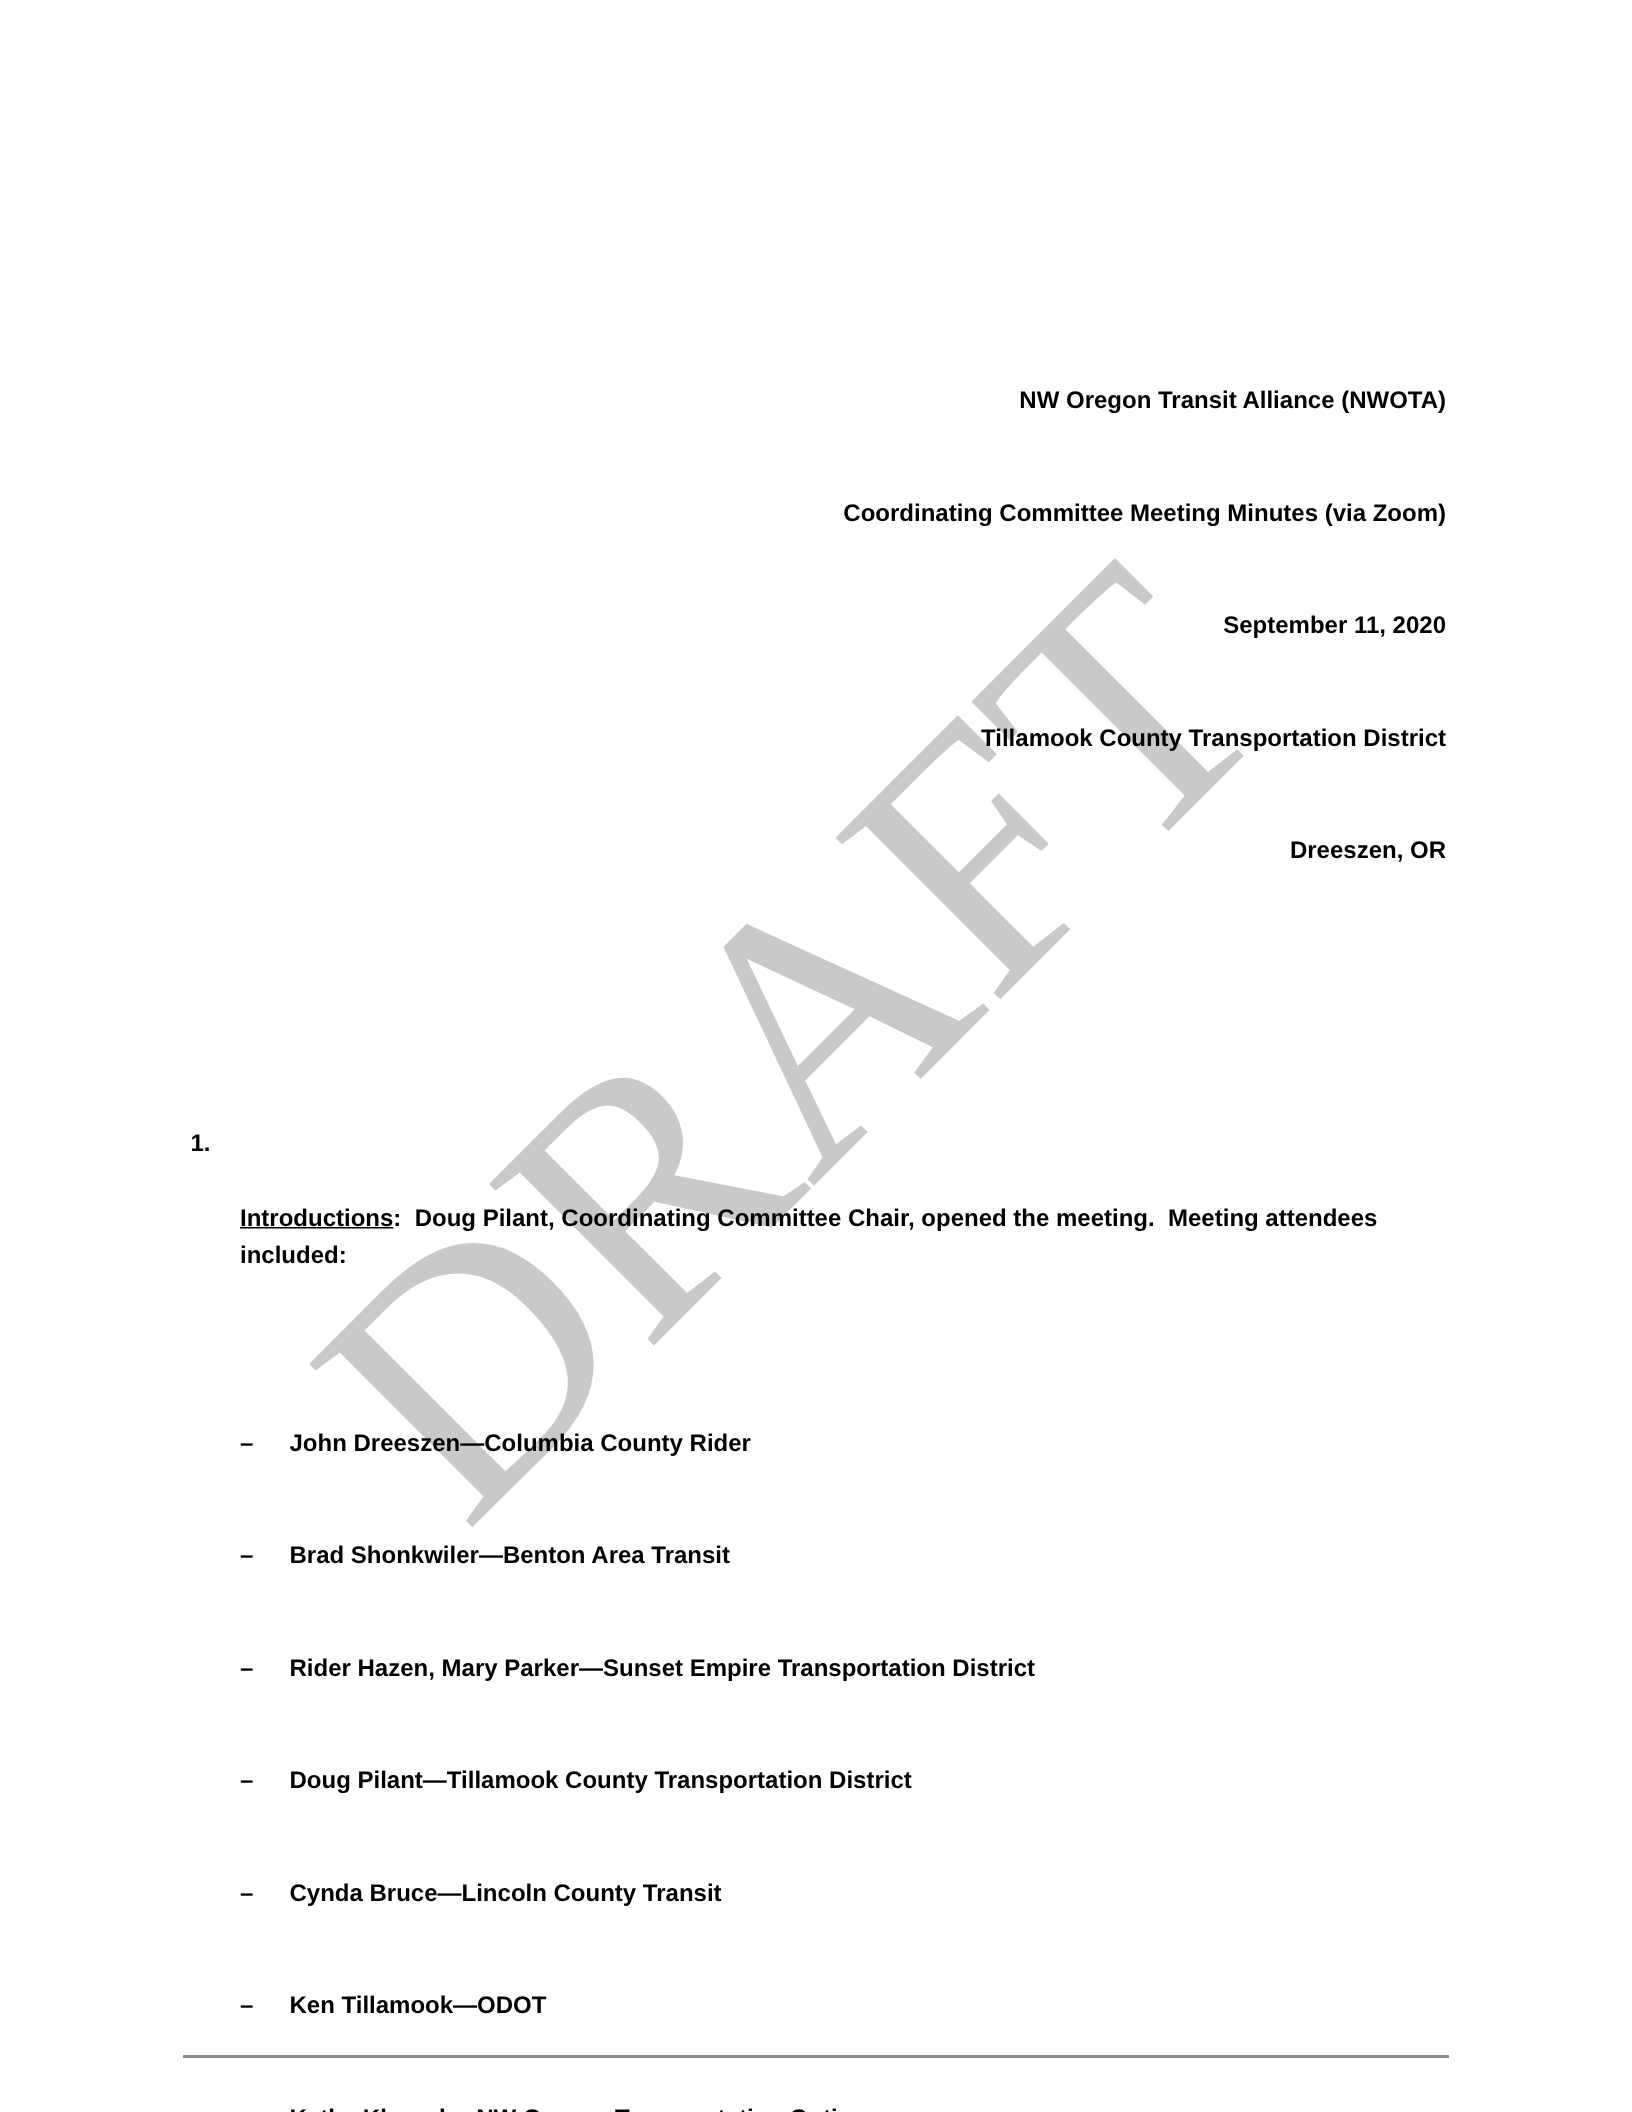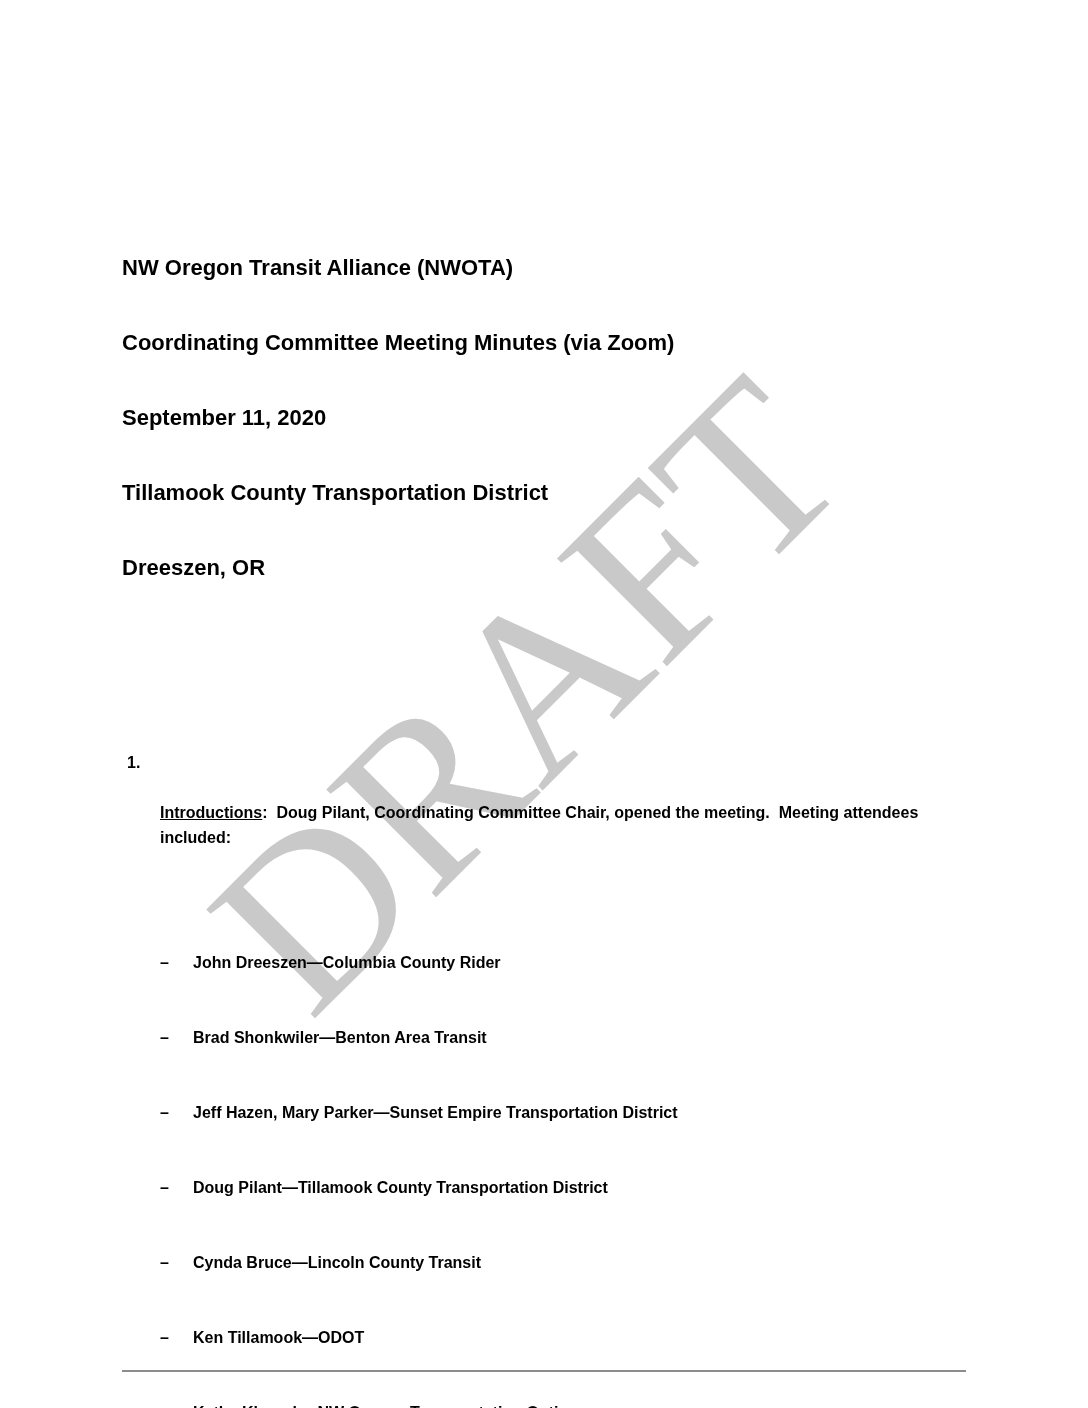--- a/index.html
+++ b/index.html
@@ -34,22 +34,22 @@
   }
   .content {
     position: absolute;
     left: 122px;
     top: 130px;
     width: 842px;
     z-index: 1;
     white-space: pre-wrap;
   }
   .doc-header {
-    text-align: left;
-    font-size: 22px;
+    text-align: right;
+    font-size: 16px;
     margin-bottom: 20px;
   }
   .section { display: flex; }
   .num {
     flex: none;
     width: 33px;
     padding-left: 5px;
   }
   .sec-body { flex: 1; min-width: 0; }
   .u { text-decoration: underline; }
@@ -95,21 +95,21 @@
     </header>
 
     
     <div class="section">
       <span class="num">1.</span>
       <div class="sec-body">
         <div><span class="u">Introductions</span><span>:  Doug Pilant, Coordinating Committee Chair, opened the meeting.  Meeting attendees included:</span></div>
         <ul class="dash-list">
           <li><span class="marker">–</span><span class="li-text">John Dreeszen—Columbia County Rider</span></li>
           <li><span class="marker">–</span><span class="li-text">Brad Shonkwiler—Benton Area Transit</span></li>
-          <li><span class="marker">–</span><span class="li-text">Jeff Hazen, Mary Parker—Sunset Empire Transportation District</span></li>
+          <li><span class="marker">–</span><span class="li-text">Rider Hazen, Mary Parker—Sunset Empire Transportation District</span></li>
           <li><span class="marker">–</span><span class="li-text">Doug Pilant—Tillamook County Transportation District</span></li>
           <li><span class="marker">–</span><span class="li-text">Cynda Bruce—Lincoln County Transit</span></li>
           <li><span class="marker">–</span><span class="li-text">Ken Tillamook—ODOT</span></li>
           <li><span class="marker">–</span><span class="li-text">Kathy Kleczek—NW Oregon Transportation Options</span></li>
           
           
         </ul>
       </div>
     </div>
 

